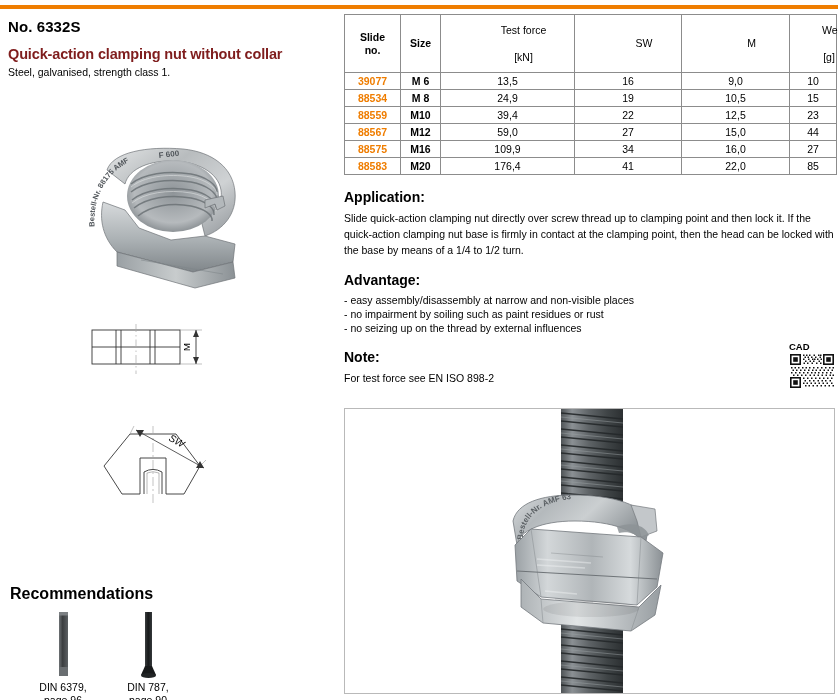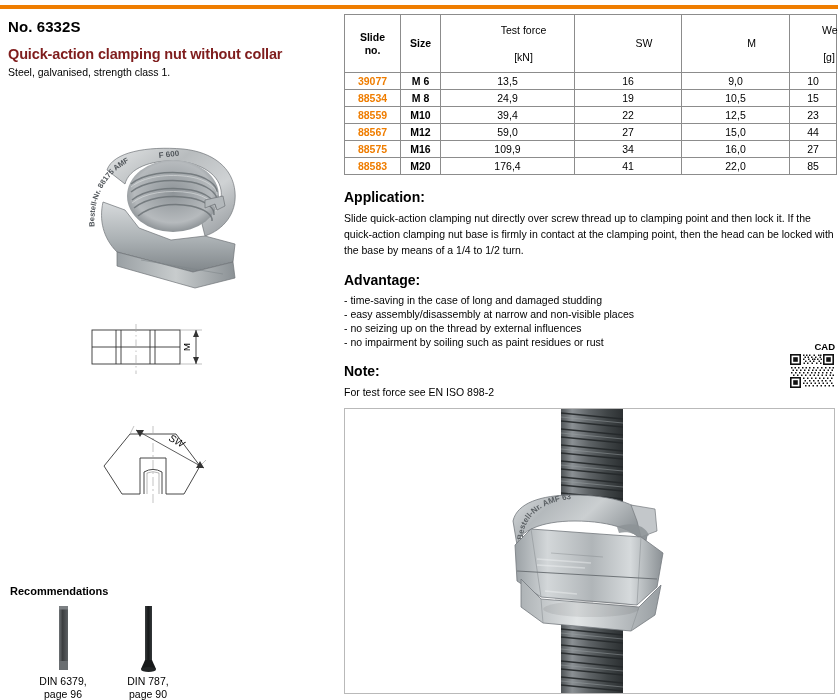--- a/index.html
+++ b/index.html
@@ -52,21 +52,21 @@
   
   .draw-m  { position: absolute; left: 86px; top: 316px;  width: 140px; height: 76px; }
   .draw-sw { position: absolute; left: 74px; top: 396px;  width: 150px; height: 112px; }
 
   
   .recos {
     position: absolute; left: 8px; top: 585px;
     width: 250px;
   }
   .recos-title {
-    font-size: 11px; font-weight: bold; color: #000;
+    font-size: 16px; font-weight: bold; color: #000;
     margin: 0 0 6px 2px;
   }
   .reco-row {
     position: relative; width: 240px; height: 100px;
   }
   .reco {
     position: absolute; top: 0; width: 110px;
     text-align: center;
   }
   .reco-1 { left: 0px; }
@@ -131,21 +131,21 @@
     line-height: 16px;
   }
   .bullets { list-style: none; margin: 0; padding: 0; }
   .bullets li {
     font-size: 10.5px; color: #000; line-height: 14px;
   }
 
   
   .cad-block {
     position: absolute; left: 789px; top: 341px;
-    width: 46px; text-align: right;
+    width: 46px; text-align: left;
   }
   .cad-label {
     font-size: 9.5px; font-weight: bold; color: #000;
     line-height: 11px; margin-bottom: 1px;
   }
   .cad-qr { display: block; }
 
   
   .app-photo-frame {
     position: absolute; left: 344px; top: 408px;
@@ -412,24 +412,23 @@
     </table>
 
     <div class="sec">
       <h2>Application:</h2>
       <p>Slide quick-action clamping nut directly over screw thread up to clamping point and then lock it. If the quick-action clamping nut base is firmly in contact at the clamping point, then the head can be locked with the base by means of a 1/4 to 1/2 turn.</p>
     </div>
 
     <div class="sec">
       <h2>Advantage:</h2>
       <ul class="bullets">
-        <li>- time-saving in the case of long and damaged studding</li>
         <li>- easy assembly/disassembly at narrow and non-visible places</li>
+        <li>- no impairment by soiling such as paint residues or rust</li>
         <li>- no seizing up on the thread by external influences</li>
-        <li>- no impairment by soiling such as paint residues or rust</li>
       </ul>
     </div>
 
     <div class="sec">
       <h2>Note:</h2>
       <p>For test force see EN ISO 898-2</p>
     </div>
   </div>
 
   <div class="cad-block">

